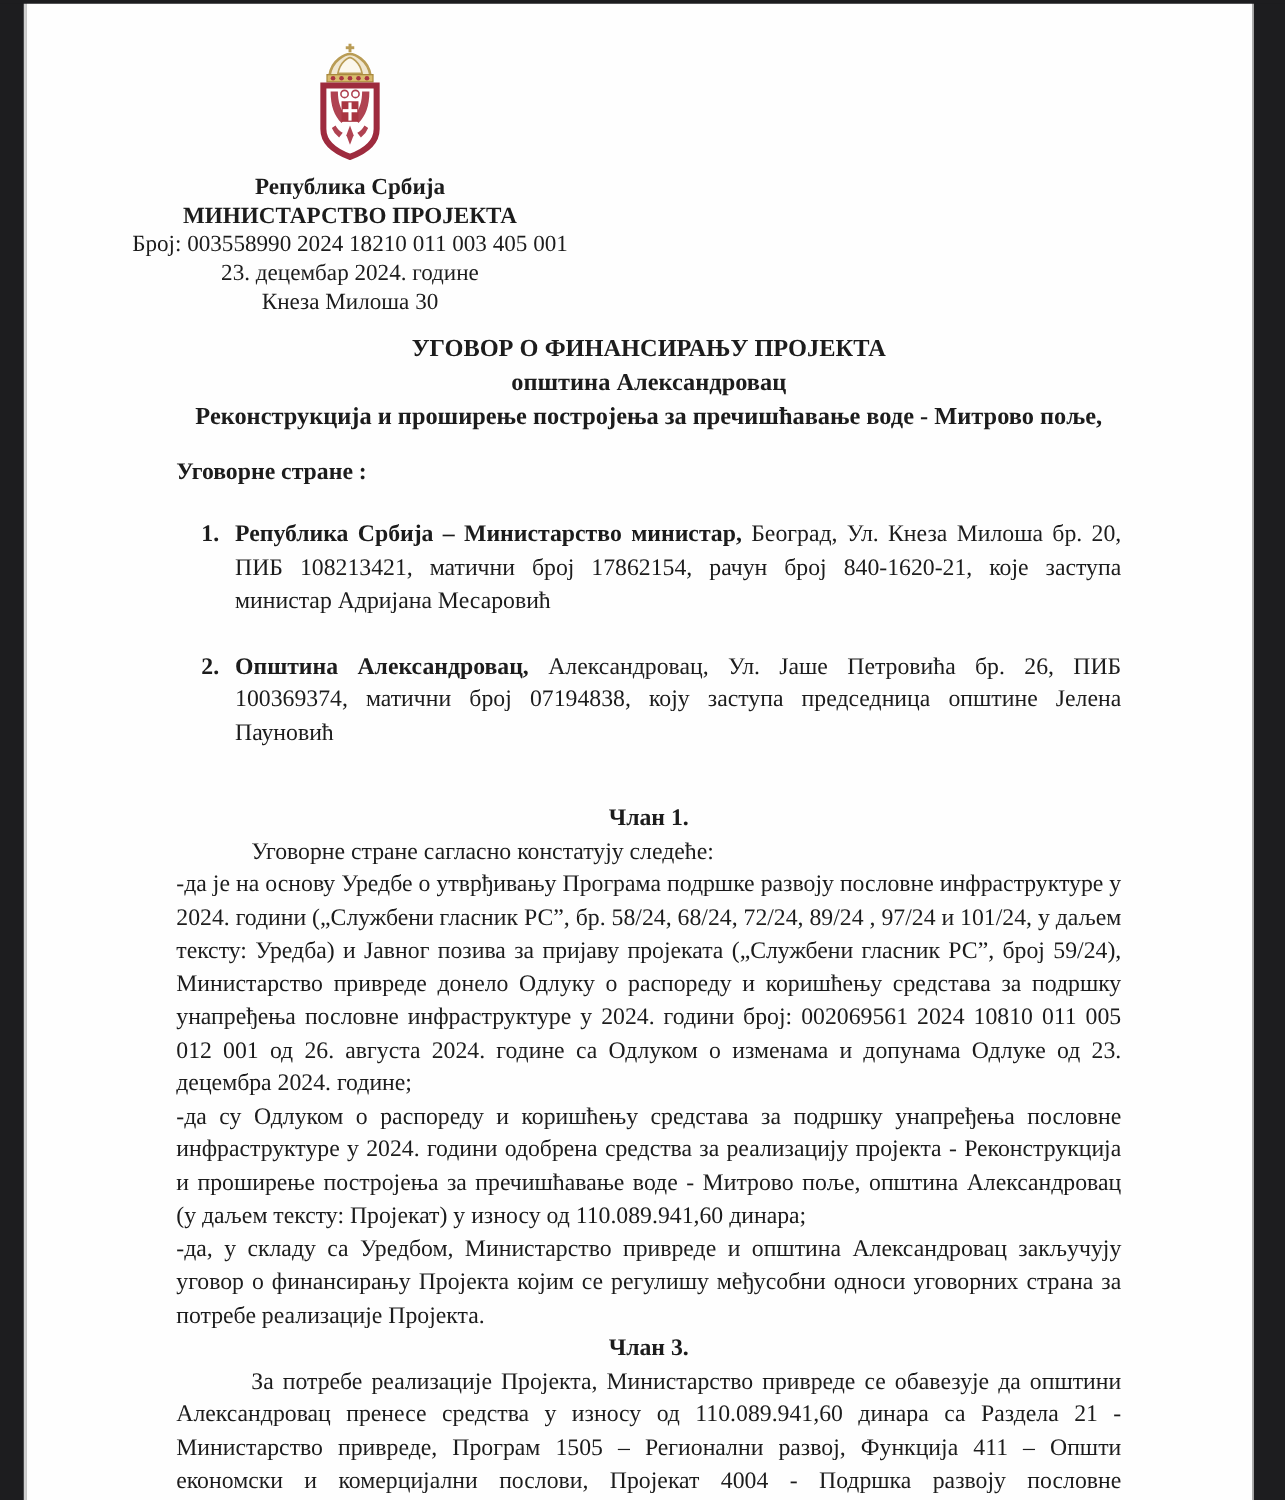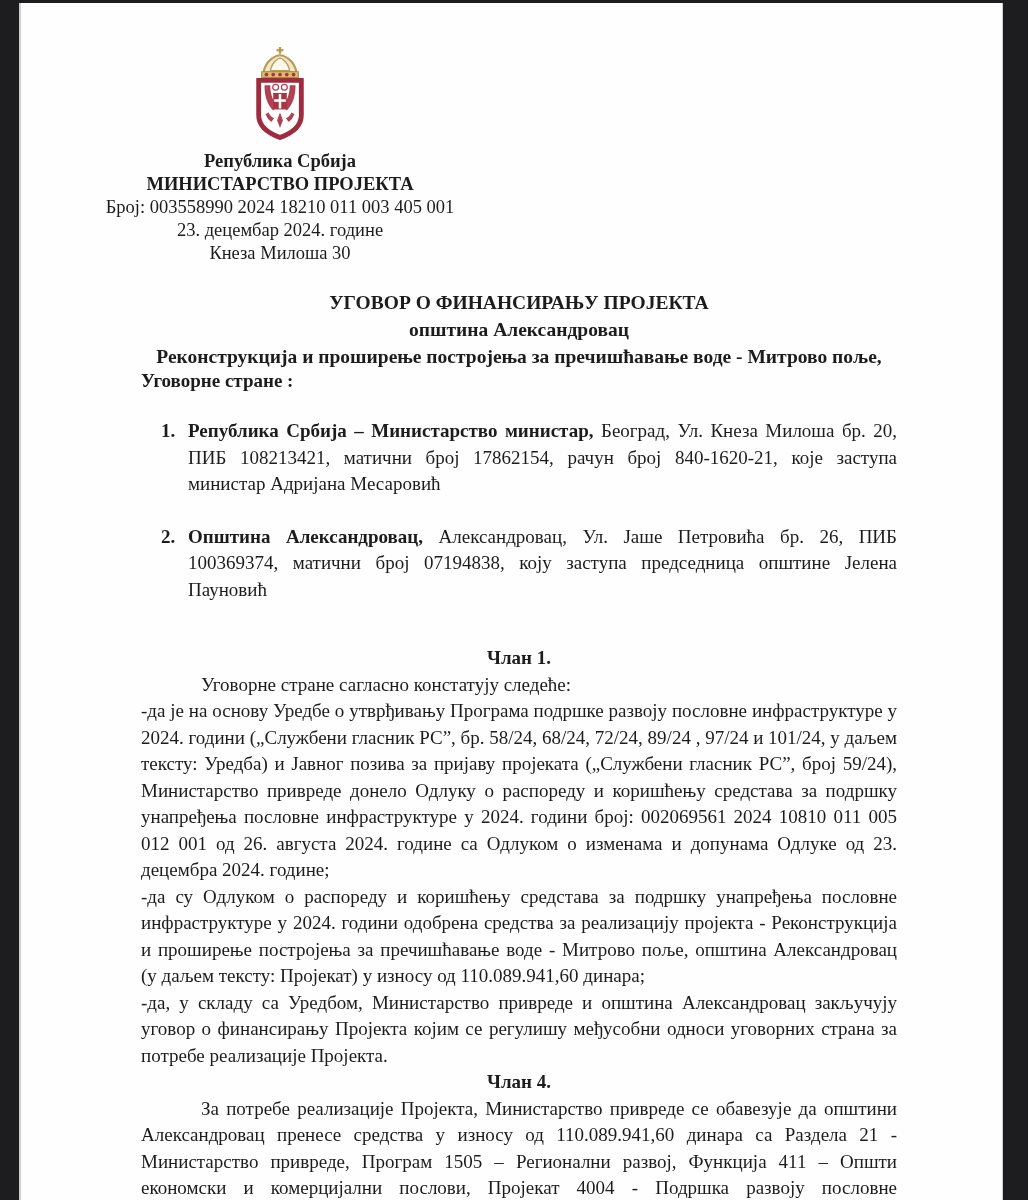--- a/index.html
+++ b/index.html
@@ -5,31 +5,31 @@
   * { margin:0; padding:0; box-sizing:border-box; }
   html,body { width:1028px; height:1200px; overflow:hidden; }
   body { font-family:"Liberation Serif", serif; color:#1c1c1c; background:#fdfdfd; }
   .screen { position:relative; width:1028px; height:1200px; background:#fdfdfd; overflow:hidden; }
   .edge-bar { position:absolute; top:0; bottom:0; background:#1d1d1f; z-index:5; }
   .edge-bar.left  { left:0; width:21px; border-right:2px solid #cfcfcf; }
   .edge-bar.right { right:0; width:26px; border-left:1px solid #cfcfcf; }
   .edge-top { position:absolute; top:0; left:0; right:0; height:3px; background:#1d1d1f; z-index:6; }
 
   .paper { position:absolute; left:23px; right:26px; top:0; bottom:0; background:#fefefe;
-           padding:46px 105px 0 118px; }
+           padding:34px 105px 0 118px; }
 
   
   .letterhead { width:352px; margin-left:-37px; text-align:center;
                 font-size:18.5px; line-height:23px; }
   .letterhead .emblem-wrap { margin-bottom:4px; }
   .letterhead .lh-bold { font-weight:700; }
 
   
-  .doc-title { text-align:center; font-weight:700; font-size:19.5px; line-height:27px; margin-top:24px; }
-  .parties-heading { font-weight:700; font-size:19px; margin-top:0; }
+  .doc-title { text-align:center; font-weight:700; font-size:19.5px; line-height:27px; margin-top:12px; }
+  .parties-heading { font-weight:700; font-size:19px; margin-top:20px; }
   .party { position:relative; padding-left:47px; text-align:justify; margin-top:26px;
            font-size:19px; line-height:26.5px; }
   .party .num { position:absolute; left:20px; font-weight:700; }
   .party .b { font-weight:700; }
 
   .article-heading { text-align:center; font-weight:700; font-size:19px; line-height:26.5px; }
   .mt-big { margin-top:42px; }
   .para { font-size:19px; line-height:26.5px; }
   .just { text-align:justify; }
   .ind  { text-indent:60px; }
@@ -104,17 +104,17 @@
       <span class="b">Општина Александровац,</span>
       <span>Александровац, Ул. Јаше Петровића бр. 26, ПИБ 100369374, матични број 07194838, коју заступа председница општине Јелена Пауновић</span>
     </div>
 
     <div class="article-heading mt-big">Члан 1.</div>
     <p class="para ind">Уговорне стране сагласно констатују следеће:</p>
     <p class="para just">-да је на основу Уредбе о утврђивању Програма подршке развоју пословне инфраструктуре у 2024. години („Службени гласник РС”, бр. 58/24, 68/24, 72/24, 89/24 , 97/24 и 101/24, у даљем тексту: Уредба) и Јавног позива за пријаву пројеката („Службени гласник РС”, број 59/24), Министарство привреде донело Одлуку о распореду и коришћењу средстава за подршку унапређења пословне инфраструктуре у 2024. години број: 002069561 2024 10810 011 005 012 001 од 26. августа 2024. године са Одлуком о изменама и допунама Одлуке од 23. децембра 2024. године;</p>
     <p class="para just">-да су Одлуком о распореду и коришћењу средстава за подршку унапређења пословне инфраструктуре у 2024. години одобрена средства за реализацију пројекта - Реконструкција и проширење постројења за пречишћавање воде - Митрово поље, општина Александровац (у даљем тексту: Пројекат) у износу од 110.089.941,60 динара;</p>
     <p class="para just">-да, у складу са Уредбом, Министарство привреде и општина Александровац закључују уговор о финансирању Пројекта којим се регулишу међусобни односи уговорних страна за потребе реализације Пројекта.</p>
 
-    <div class="article-heading">Члан 4.</div>
+    <div class="article-heading">Члан 3.</div>
     <p class="para just ind">За потребе реализације Пројекта, Министарство привреде се обавезује да општини Александровац  пренесе средства у износу од 110.089.941,60 динара са Раздела 21 - Министарство привреде, Програм 1505 – Регионални развој, Функција 411 – Општи економски и комерцијални послови, Пројекат 4004 - Подршка развоју пословне инфраструктуре, Економска класификација 463 – Трансфери осталим нивоима власти.</p>
 
   </div>
 </div>
 
 </body></html>

